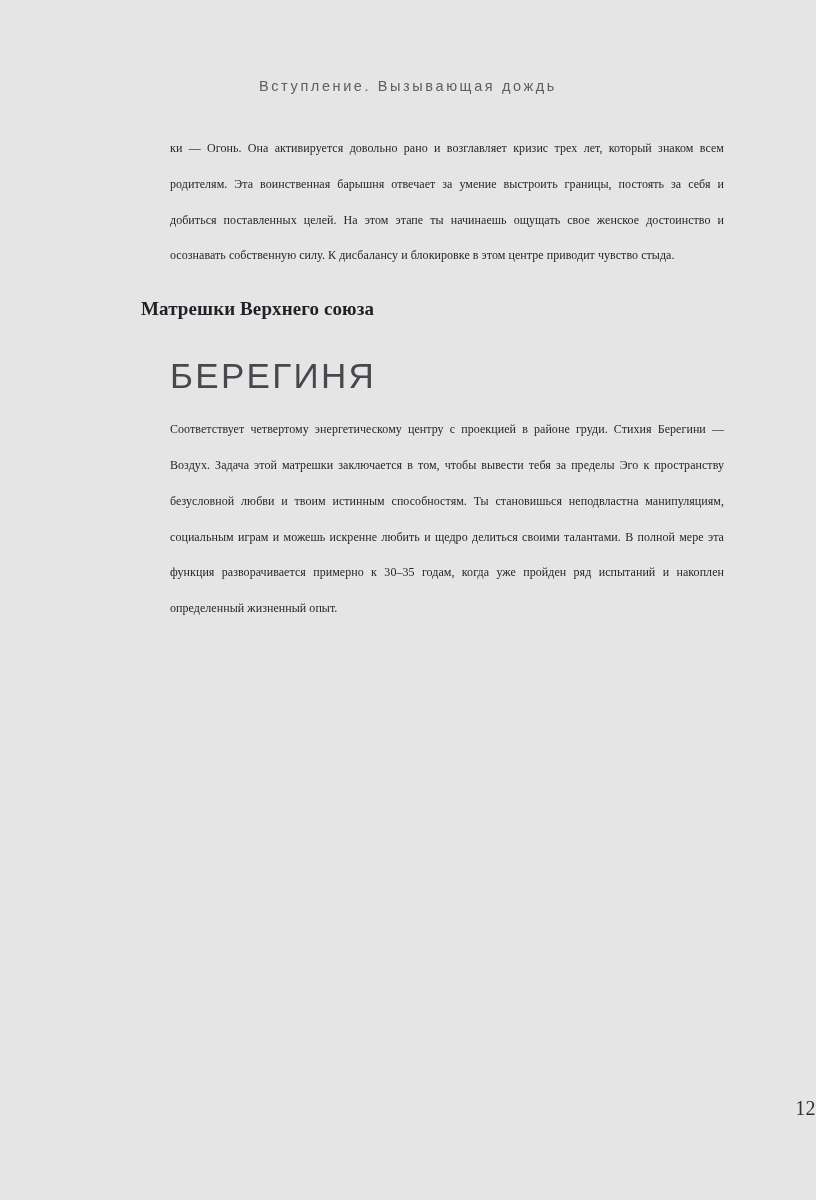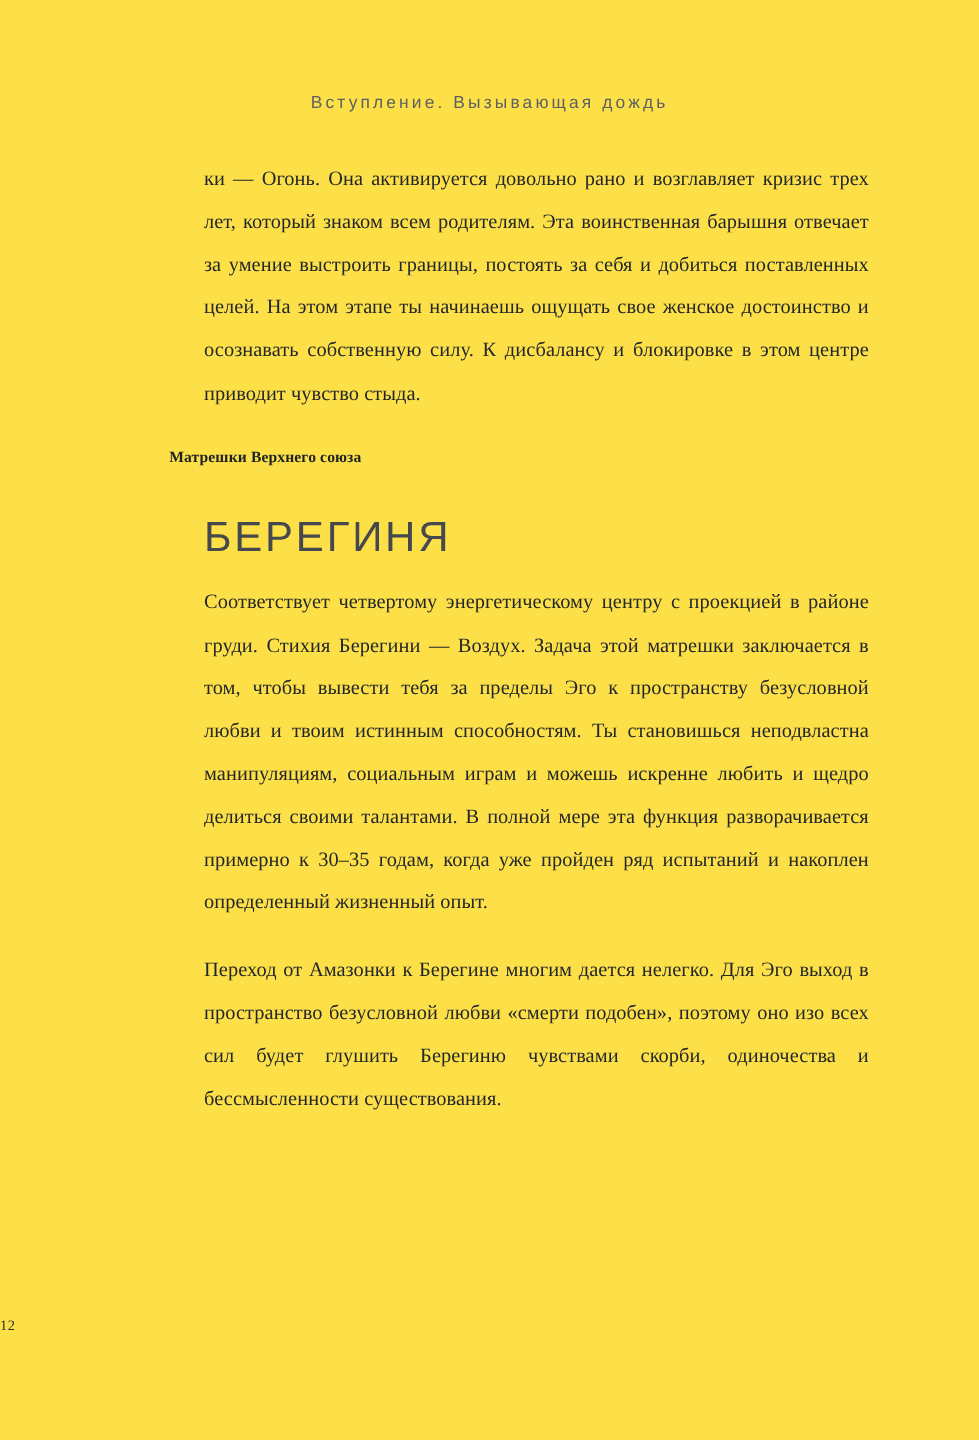--- a/index.html
+++ b/index.html
@@ -13,21 +13,21 @@
     position: relative;
     overflow: hidden;
     font-family: "Liberation Serif", "DejaVu Serif", serif;
     color: #23272b;
     -webkit-font-smoothing: antialiased;
   }
 
   .page {
     position: absolute;
     inset: 0;
-    background: #fde047;
+    background: #e5e5e5;
   }
 
   
   .running-head {
     position: absolute;
     top: 78px;
     left: 0;
     right: 0;
     text-align: center;
     font-family: "Liberation Sans", "DejaVu Sans", sans-serif;
@@ -41,39 +41,39 @@
   
   .text-column {
     position: absolute;
     top: 131px;
     left: 170px;
     width: 554px;
   }
 
   p.body-par {
     margin: 0 0 20px 0;
-    font-size: 17px;
+    font-size: 12px;
     line-height: 35.8px;
     text-align: justify;
     text-justify: inter-word;
     color: #23272b;
     hyphens: manual;
     letter-spacing: 0.05px;
   }
   p.body-par:last-child { margin-bottom: 0; }
 
   
   p.after-section-head { margin-top: 0; }
 
   
   .sub-heading {
     margin: 20px 0 0 -29px;
     font-family: "Liberation Serif", "DejaVu Serif", serif;
     font-weight: 700;
-    font-size: 13px;
+    font-size: 19px;
     line-height: 30px;
     letter-spacing: 0.1px;
     color: #1e2226;
   }
 
   
   .section-heading {
     margin: 36px 0 20px 0;
     font-family: "Liberation Sans", "DejaVu Sans", sans-serif;
     font-weight: 300;
@@ -83,23 +83,23 @@
     color: #45494d;
     text-transform: none;
   }
 
   
   .folio {
     position: absolute;
     left: 0;
     right: 0;
     top: 1097px;
-    text-align: left;
+    text-align: right;
     font-family: "Liberation Serif", "DejaVu Serif", serif;
-    font-size: 12px;
+    font-size: 20px;
     color: #2c3034;
     letter-spacing: 0.4px;
   }
 </style>
 </head>
 <body>
 
 <div class="page">
 
   <div class="running-head">Вступление. Вызывающая дождь</div>
@@ -108,19 +108,18 @@
 
     <p class="body-par">ки — Огонь. Она активируется довольно рано и возглавляет кризис трех лет, который знаком всем родителям. Эта воинственная барышня отвечает за умение выстроить границы, постоять за себя и добиться поставленных целей. На этом этапе ты начинаешь ощущать свое женское достоинство и осознавать собственную силу. К дисбалансу и блокировке в этом центре приводит чувство стыда.</p>
 
 
     <div class="sub-heading">Матрешки Верхнего союза</div>
 
     <div class="section-heading">БЕРЕГИНЯ</div>
 
     <p class="body-par after-section-head">Соответствует четвертому энергетическому центру с проекцией в районе груди. Стихия Берегини — Воздух. Задача этой матрешки заключается в том, чтобы вывести тебя за пределы Эго к пространству безусловной любви и твоим истинным способностям. Ты становишься неподвластна манипуляциям, социальным играм и можешь искренне любить и щедро делиться своими талантами. В полной мере эта функция разворачивается примерно к 30–35 годам, когда уже пройден ряд испытаний и накоплен определенный жизненный опыт.</p>
 
-    <p class="body-par">Переход от Амазонки к Берегине многим дается нелегко. Для Эго выход в пространство безусловной любви «смерти подобен», поэтому оно изо всех сил будет глушить Берегиню чувствами скорби, одиночества и бессмысленности существования.</p>
 
   </div>
 
   <div class="folio">12</div>
 
 </div>
 
 </body></html>

